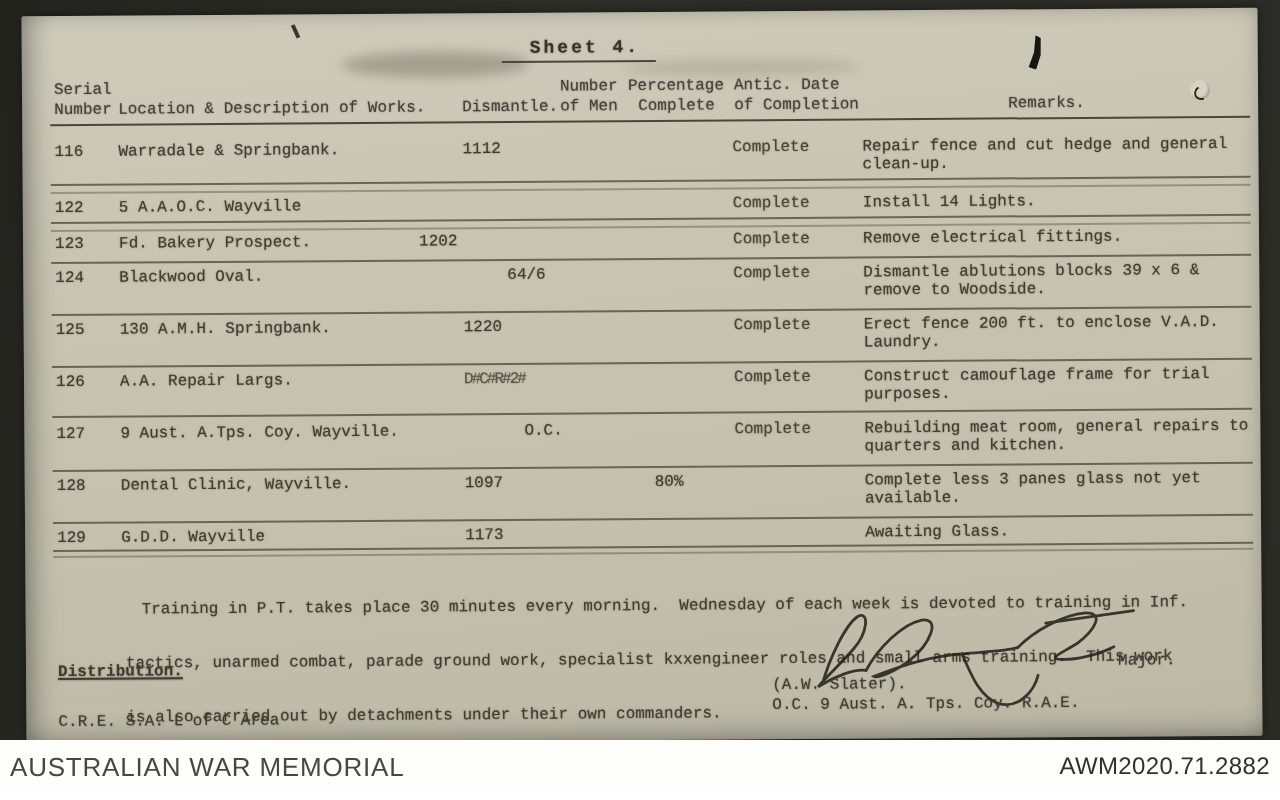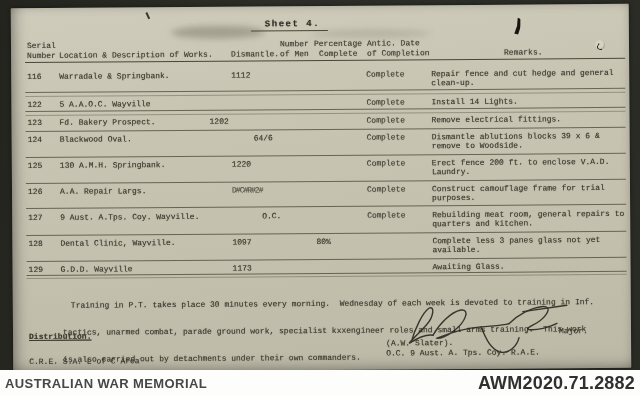--- a/index.html
+++ b/index.html
@@ -29,21 +29,21 @@
   
   .rule{position:absolute;left:14px;width:600px;height:1px;background:rgba(74,69,56,.75);}
   .rule.faint{background:rgba(74,69,56,.4);}
   .rule.head{background:rgba(60,55,44,.9);}
   
   .row{position:absolute;left:0;width:618px;}
   .c{position:absolute;top:0;}
   .c-serial{left:16px;}
   .c-loc{left:48px;}
   .c-auth{left:220px;}
-  .c-pct{left:304px;}
+  .c-pct{left:315px;}
   .c-antic{left:355px;color:#4b463a;}
   .c-rem{left:420px;width:194px;white-space:normal;}
   .r-123 .c-auth{left:198px;}
   .r-124 .c-auth{left:201px;padding-left:41px;}
   .r-127 .c-auth{left:230px;margin-left:20px;}
   
   .hc{position:absolute;color:#46htm423a;color:#46423a;}
   
   .notes{position:absolute;left:50px;top:275px;}
   .notes .note-line{white-space:pre;}
@@ -68,24 +68,24 @@
   .punch-hole{position:absolute;left:584px;top:36px;width:10px;height:10px;border-radius:50%;
     background:#d6d3c3;box-shadow:inset -1px -1px 1px rgba(0,0,0,.2);}
   .punch-hole::after{content:"";position:absolute;left:2px;top:3px;width:5px;height:5px;
     border:1.4px solid transparent;border-left-color:#2c2820;border-bottom-color:#2c2820;
     border-radius:50%;transform:rotate(20deg);}
   
   .archive-bar{
     position:absolute;left:0;bottom:0;width:640px;height:26px;background:#fdfdfc;
     font-family:"Liberation Sans","DejaVu Sans",sans-serif;
     display:flex;align-items:center;justify-content:space-between;
-    padding:4px 5px;box-sizing:border-box;font-weight:bold;
+    padding:4px 5px;box-sizing:border-box;
   }
   .archive-bar .inst{font-size:13px;color:#474747;letter-spacing:.4px;}
-  .archive-bar .ref{font-size:18px;color:#303030;letter-spacing:.2px;}
+  .archive-bar .ref{font-size:12px;color:#303030;letter-spacing:.2px;}
 </style>
 </head>
 <body>
 
 <div class="stage">
 
   <div class="paper">
 
     <div class="smudge"></div>
     <div class="smudge2"></div>

